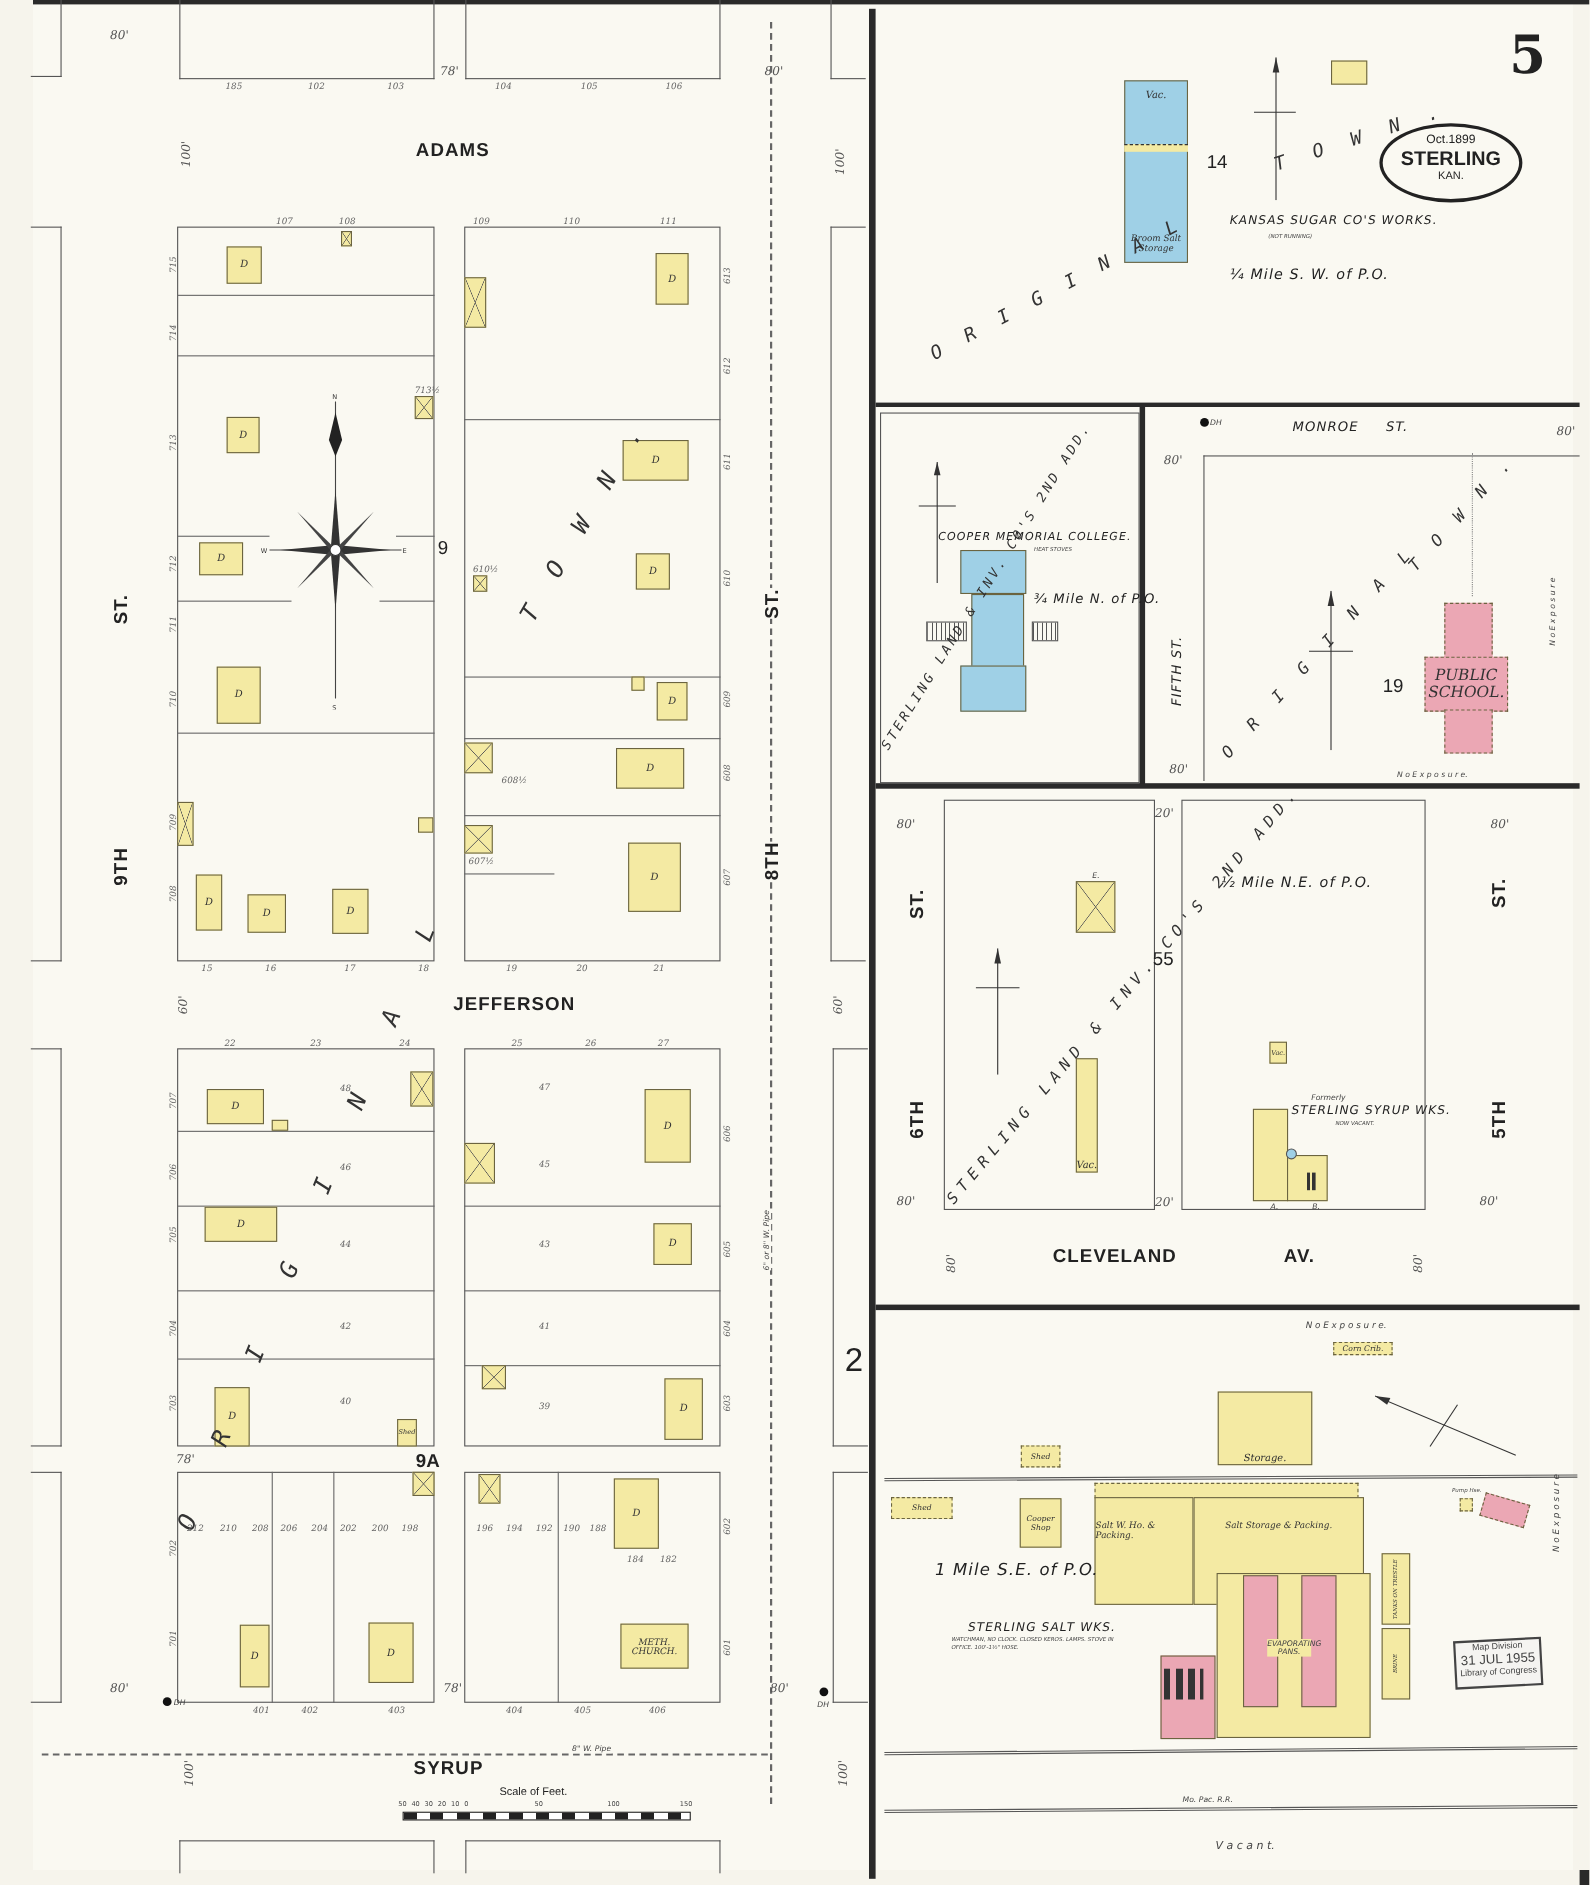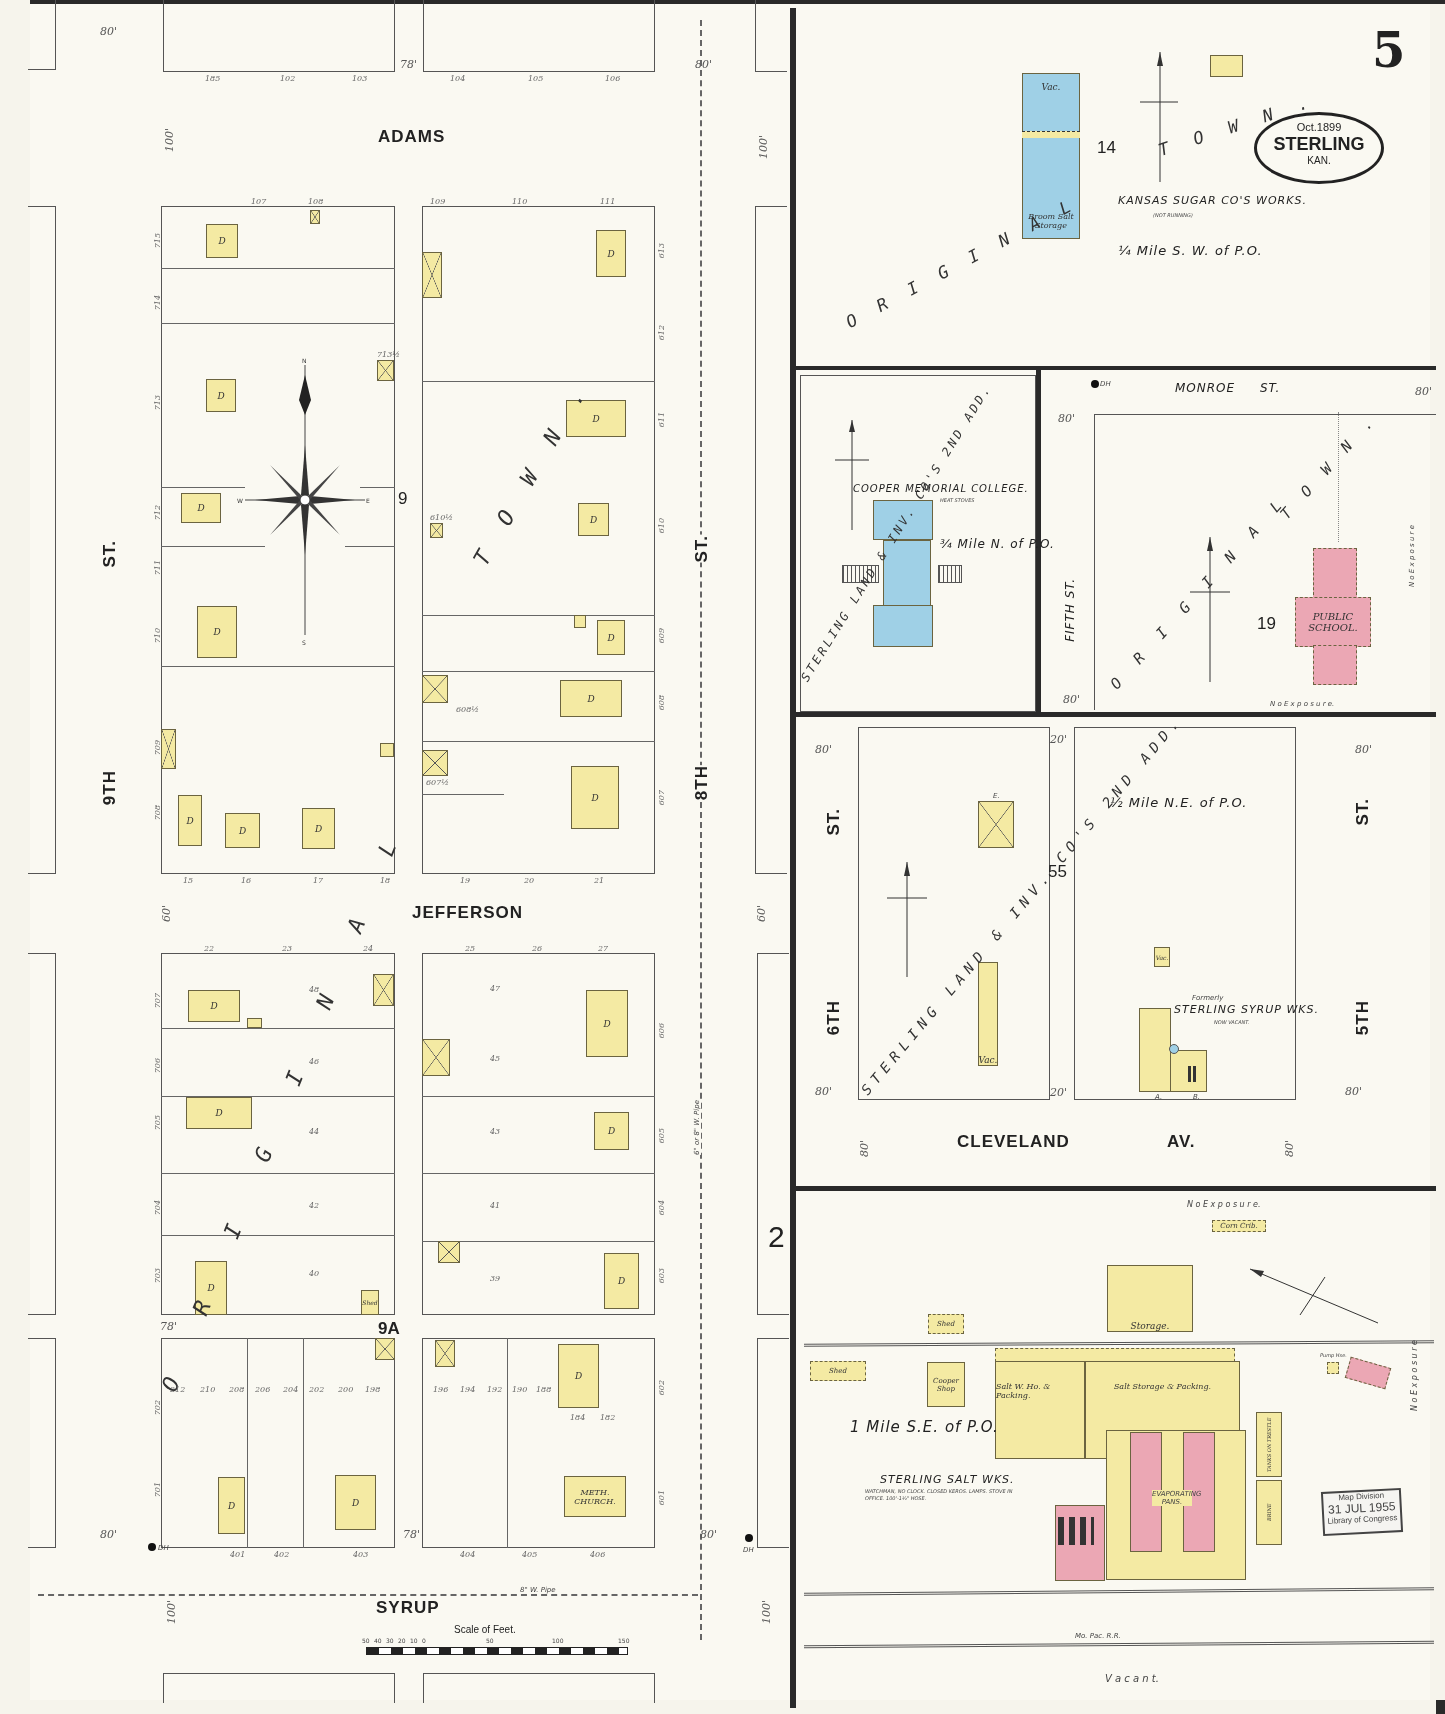--- a/index.html
+++ b/index.html
@@ -364,21 +364,21 @@
       <line x1="0" y1="55" x2="40" y2="55" stroke="#333"></line>
       <path d="M20 0 L23 14 L17 14 Z" fill="#333"></path>
     </svg>
 </div>
 <div class="diag" style="left:1120px;top:675px;font-size:15px;transform:rotate(-48deg);letter-spacing:8px;">O R I G I N A L</div>
 <div class="diag" style="left:1290px;top:505px;font-size:15px;transform:rotate(-48deg);letter-spacing:6px;">T O W N .</div>
 <div class="abs" style="left:1338px;top:412px;height:130px;border-left:1px dotted #888;"></div>
 <div class="blocknum" style="left:1257px;top:614px;">19</div>
 <div class="bld pink dash" style="left:1313px;top:548px;width:44px;height:52px;"></div>
 <div class="bld pink dash" style="left:1295px;top:597px;width:76px;height:50px;flex-direction:column;">
-  <span style="font-style:italic;font-size:10px;text-align:center;">PUBLIC SCHOOL.</span>
+  <span style="font-style:italic;font-size:14px;text-align:center;">PUBLIC SCHOOL.</span>
 </div>
 <div class="bld pink dash" style="left:1313px;top:645px;width:44px;height:40px;"></div>
 <div class="small" style="left:1270px;top:700px;">N o   E x p o s u r e.</div>
 <div class="small vert" style="left:1408px;top:525px;">N o   E x p o s u r e</div>
 
 <div class="thick" style="left:796px;top:1186px;width:640px;height:5px;"></div>
 <div class="dim" style="left:815px;top:743px;">80'</div>
 <div class="street vert" style="left:824px;top:808px;">ST.</div>
 <div class="street vert" style="left:824px;top:1000px;">6TH</div>
 <div class="dim" style="left:815px;top:1085px;">80'</div>

